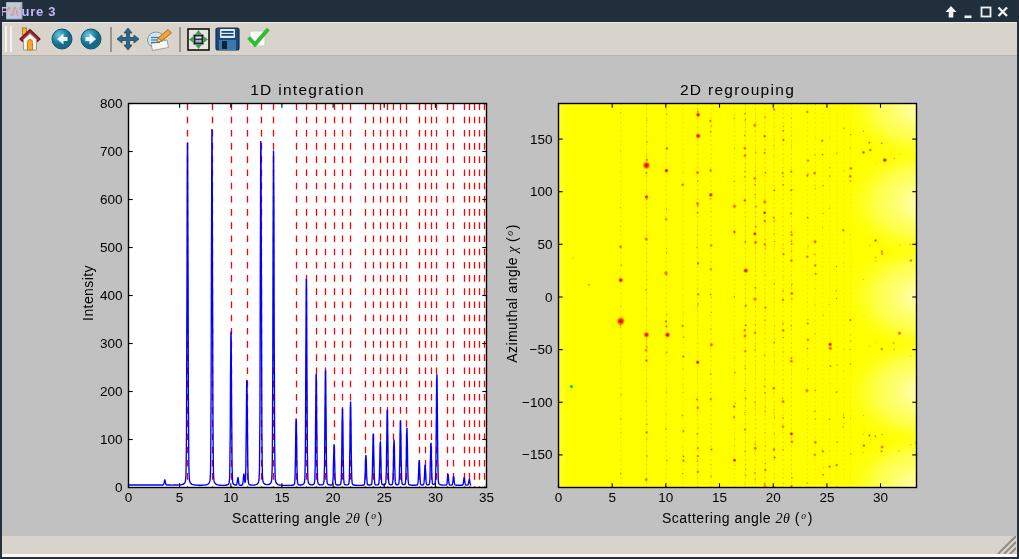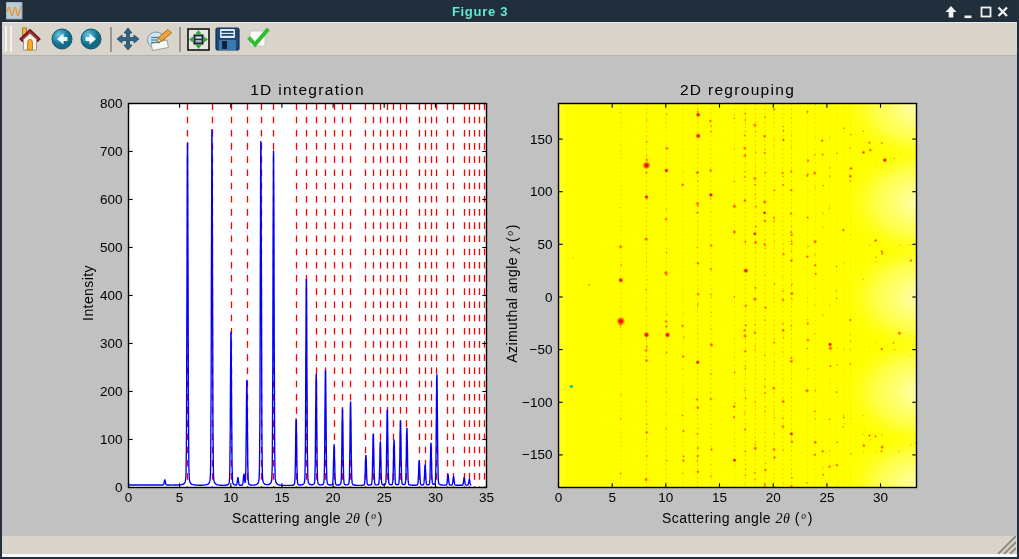--- a/index.html
+++ b/index.html
@@ -1,16 +1,16 @@
 <!DOCTYPE html>
 <html><head><meta charset="utf-8"><style>
 *{margin:0;padding:0;box-sizing:border-box}
 body{width:1019px;height:559px;position:relative;overflow:hidden;font-family:"Liberation Sans",sans-serif;background:#c1c1c1}
 #titlebar{position:absolute;left:0;top:0;width:1019px;height:22px;background:#212e3c}
-#tb-title{position:absolute;left:0;top:3.5px;width:960px;text-align:center;color:#5eead4;font-weight:bold;font-size:13px;letter-spacing:0.7px}
+#tb-title{position:absolute;left:0;top:3.5px;width:960px;text-align:left;color:#c4b5fd;font-weight:bold;font-size:13px;letter-spacing:0.7px}
 #toolbar{position:absolute;left:2px;top:22px;width:1015px;height:33.5px;background:#d8d4cb;border-top:1.5px solid #eeece8;border-bottom:1px solid #b8b4ac}
 #canvas{position:absolute;left:2px;top:55.5px;width:1015px;height:480.5px;background:#c1c1c1}
 #statusbar{position:absolute;left:2px;top:536px;width:1015px;height:18px;background:#d8d4cb}
 #whitestrip{position:absolute;left:2px;top:554px;width:1015px;height:2.5px;background:#f8f8f6}
 .b{position:absolute;background:#26303d}
 #bl{left:0;top:0;width:2px;height:559px}
 #br{left:1017px;top:0;width:2px;height:559px}
 #bb{left:0;top:556.5px;width:1019px;height:2.5px}
 .sep{position:absolute;top:4px;width:1.5px;height:25px;background:#9a968e}
 svg{display:block}

